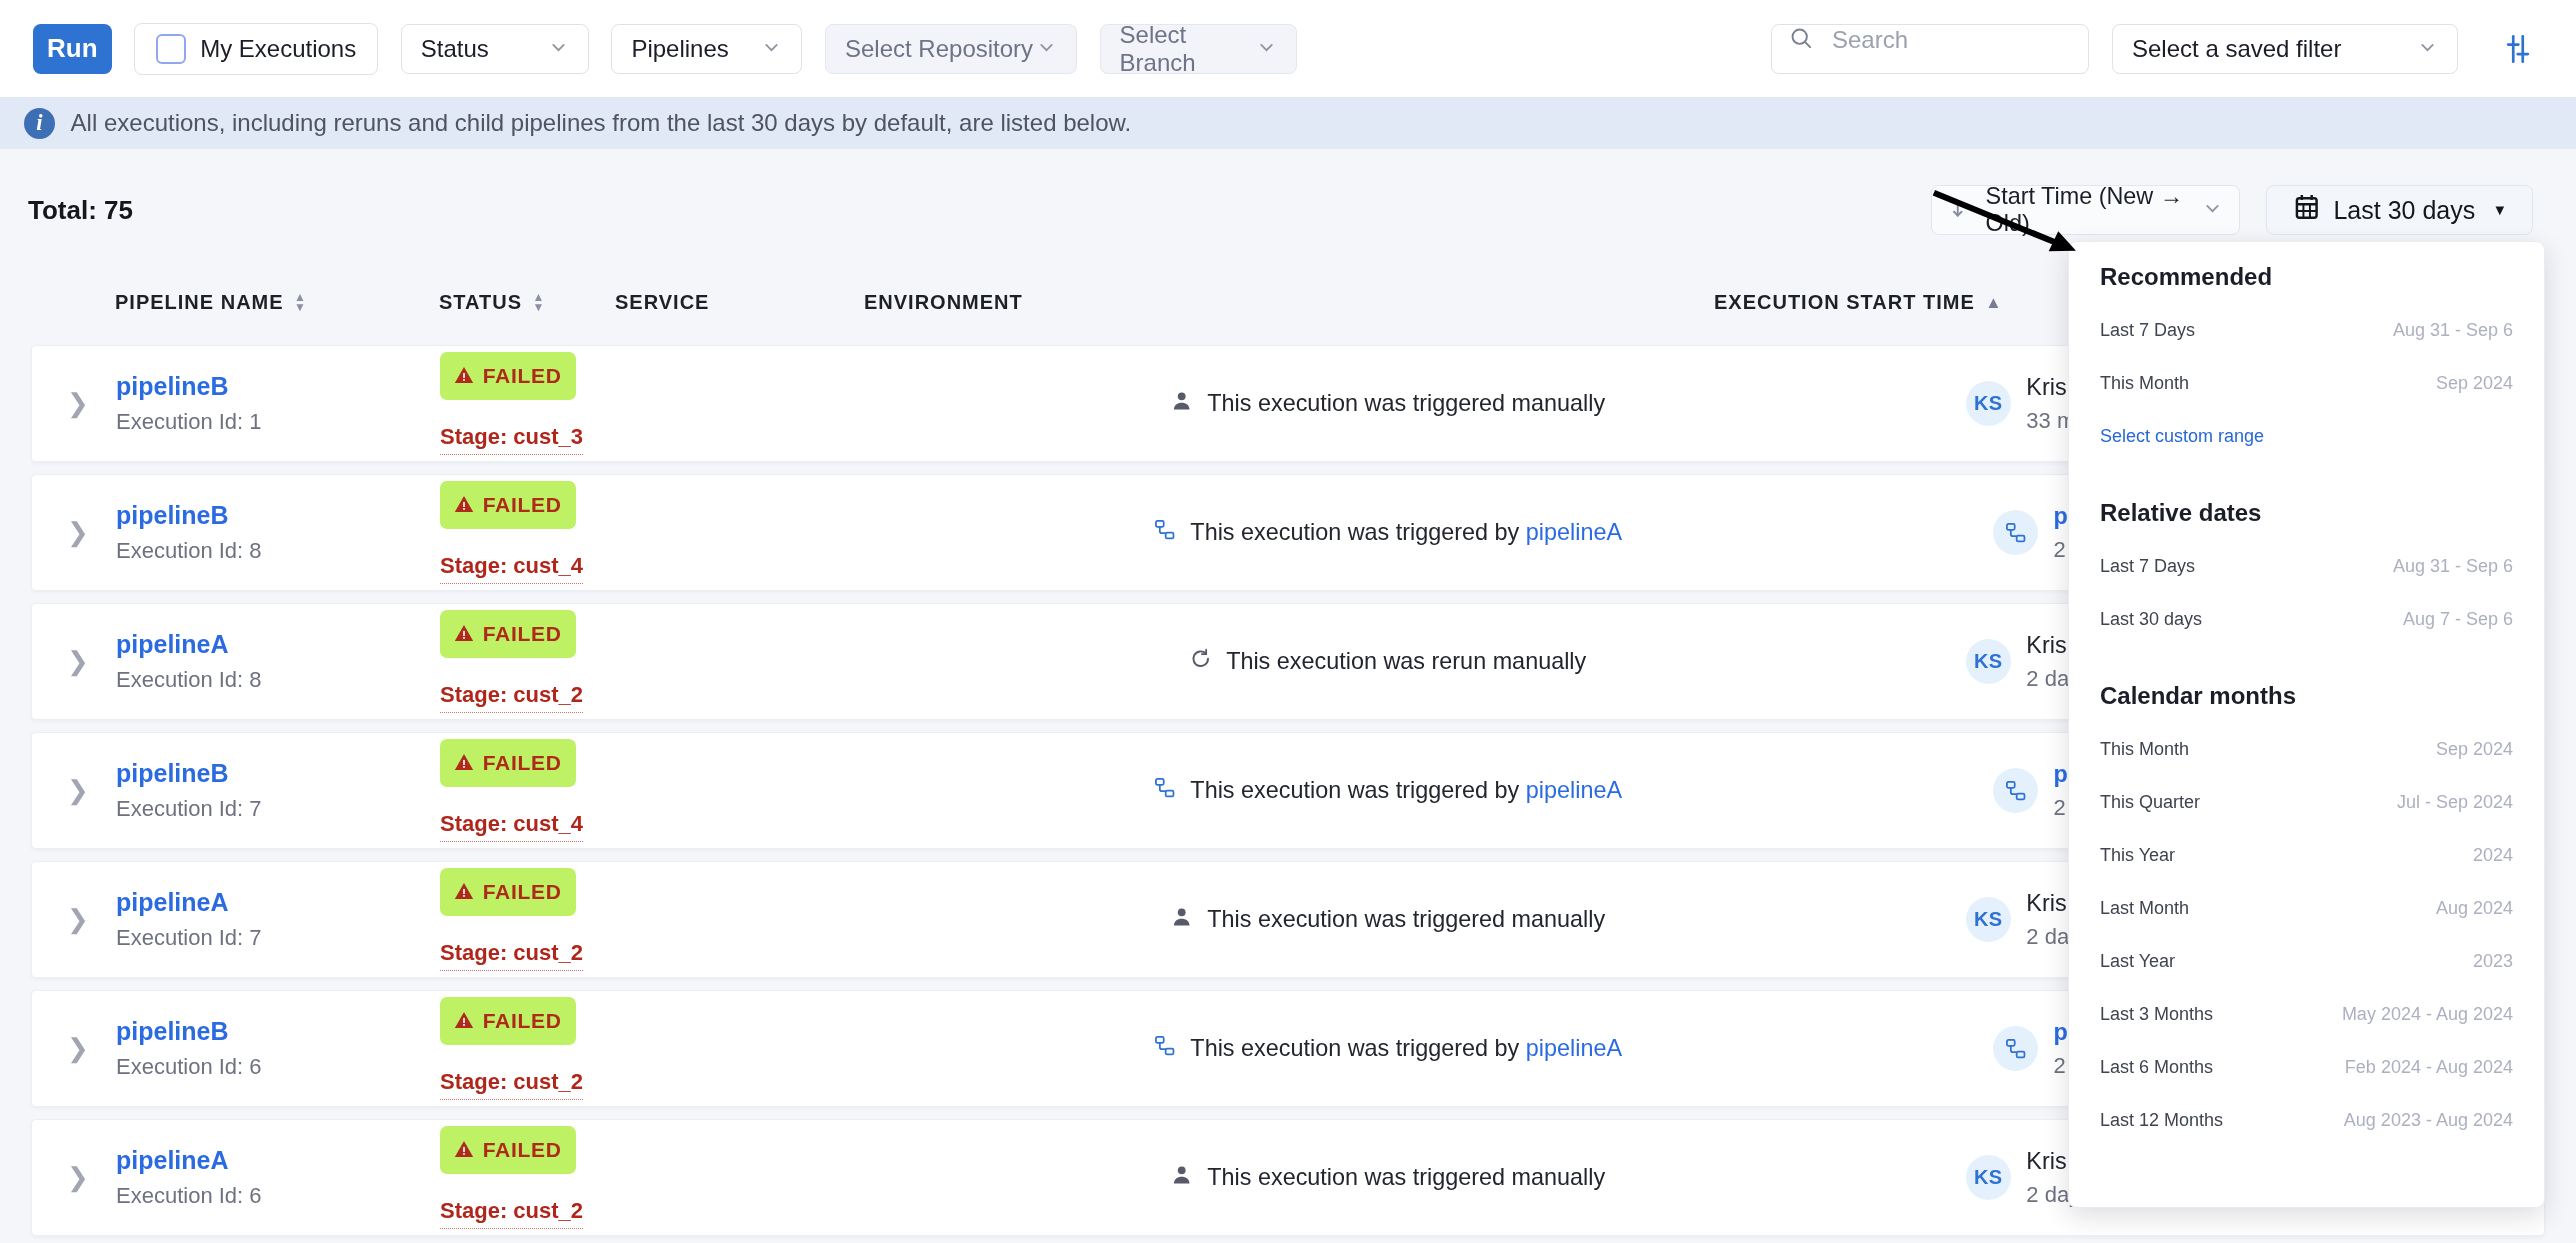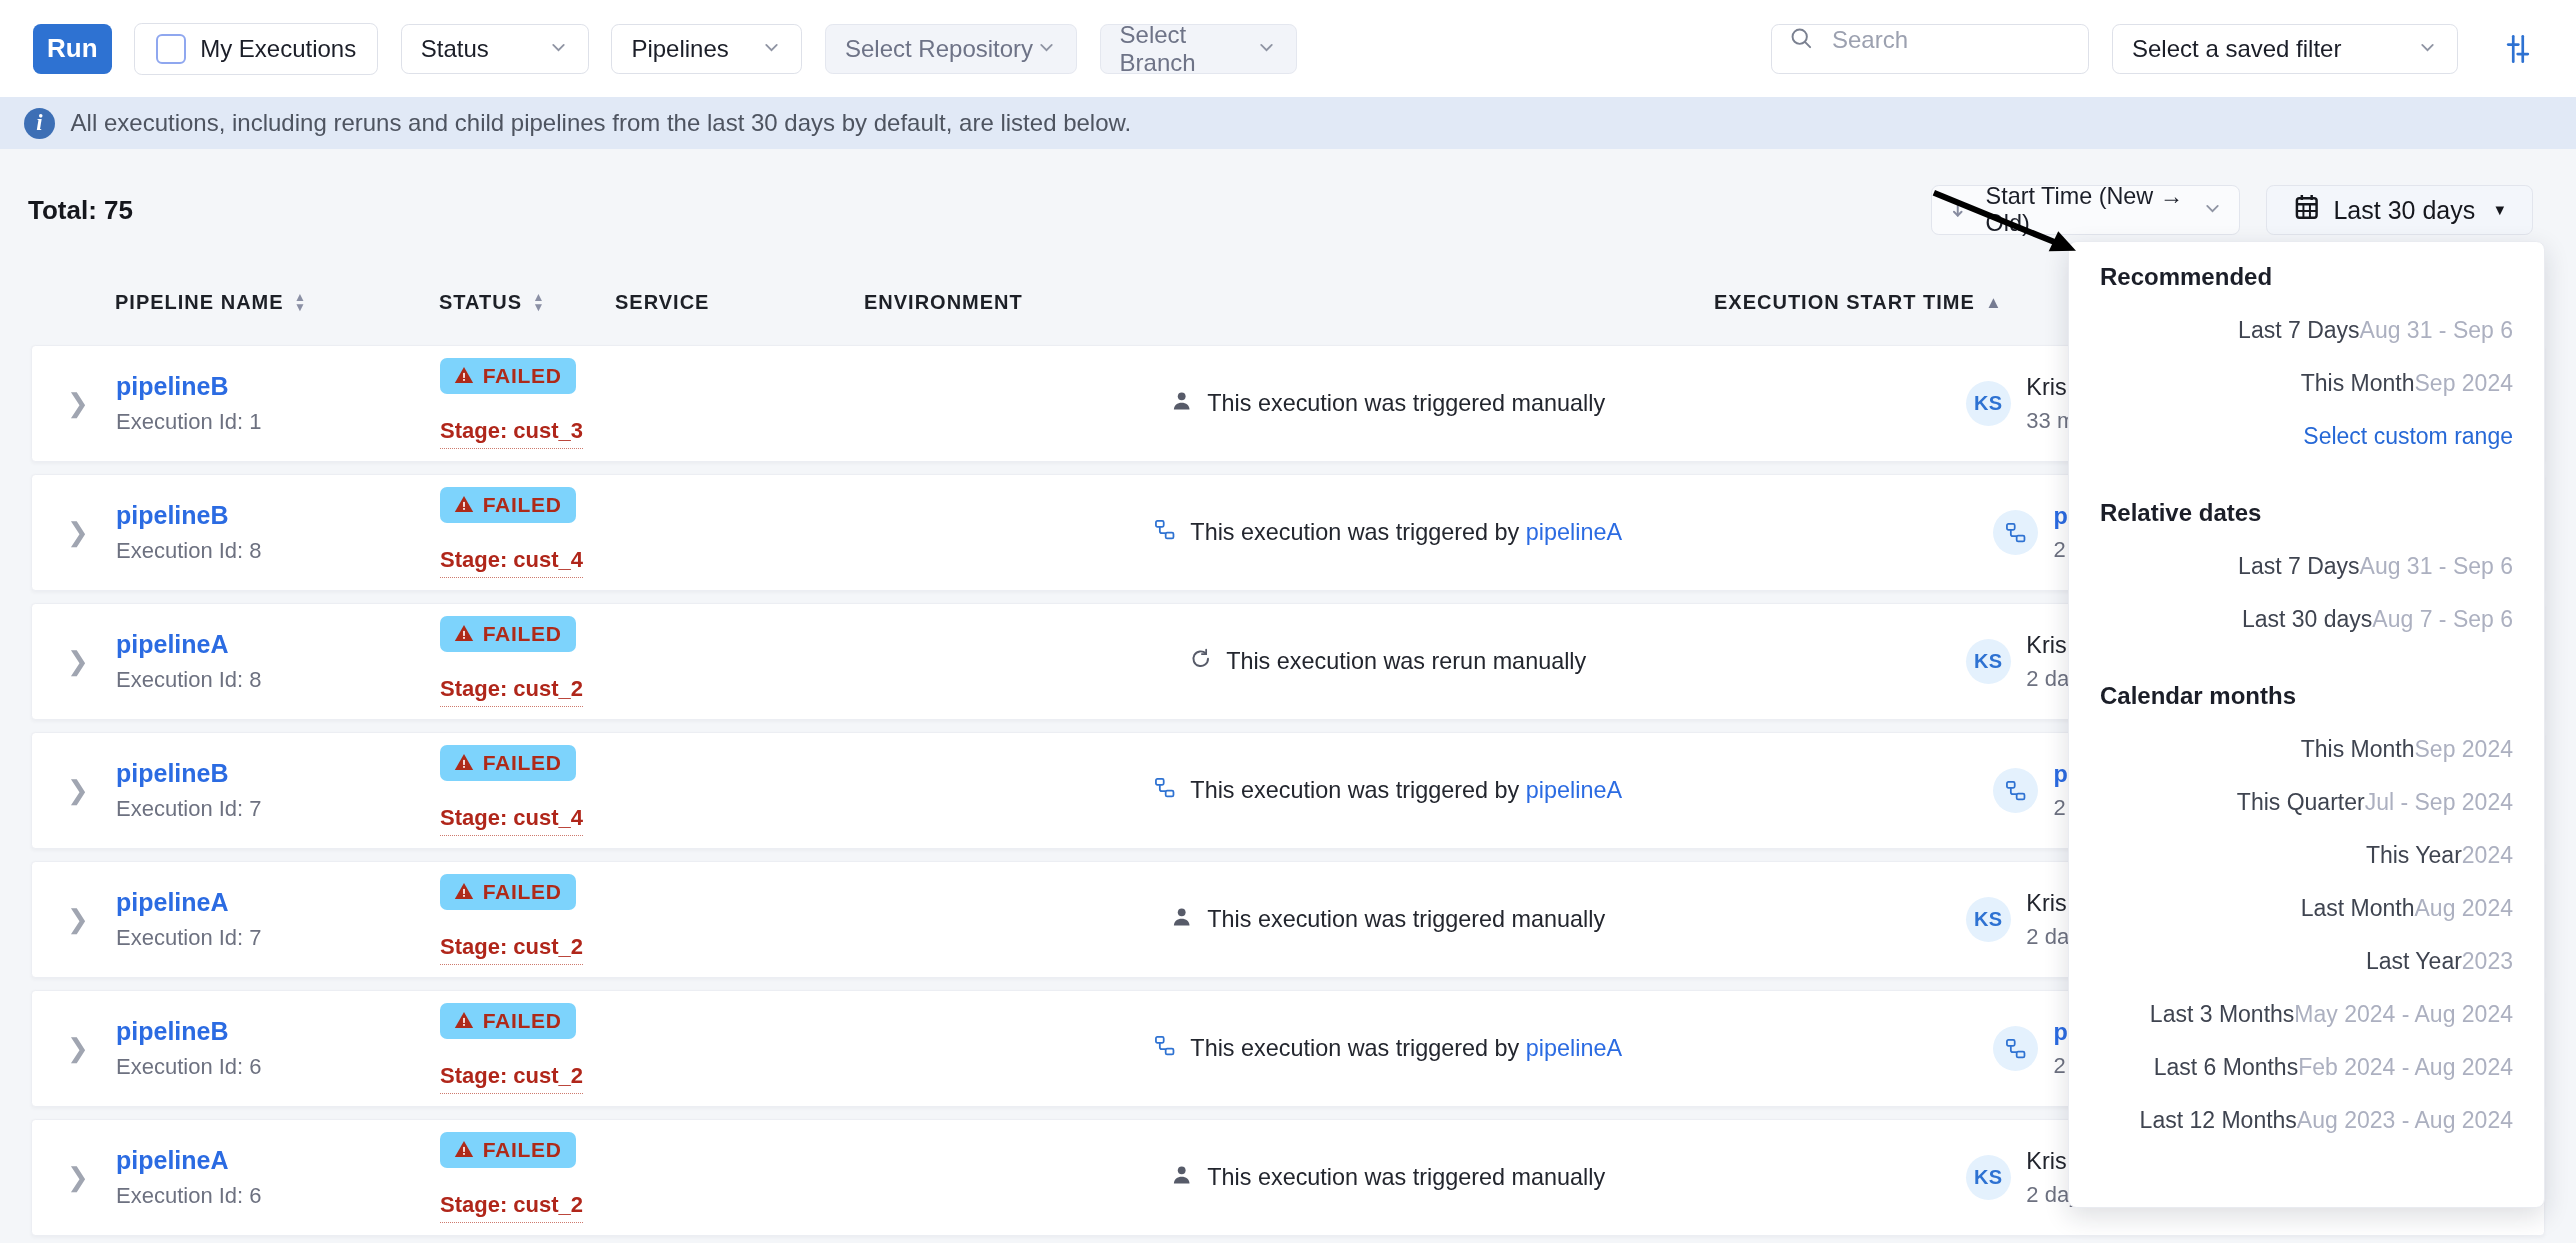--- a/index.html
+++ b/index.html
@@ -44,38 +44,38 @@
   .hcell{font-size:20px;font-weight:700;letter-spacing:1px;color:#1D2027;display:flex;align-items:center}
   .sortboth{display:inline-flex;flex-direction:column;margin-left:10.4px;color:#8B90A5;font-size:12px;line-height:9.6px}
   .sortasc{margin-left:10.4px;color:#767C92;font-size:16.5px}
   .rows{margin-top:25px}
   .rowcard{height:117px;margin:0 31px 12px;padding-left:35px;background:#fff;border:0.9px solid #ECEEF3;border-radius:4.3px;box-shadow:0 1.7px 3.5px rgba(40,50,70,.04);box-sizing:border-box}
   .cell{display:flex;flex-direction:column;justify-content:center;min-width:0}
   .cell.expander{align-items:flex-start}
   .chev{color:#A0A5B1;font-size:26px;cursor:pointer}
   .plink{font-size:25px;font-weight:700;color:#2B6BE2;text-decoration:none;width:max-content;cursor:pointer}
   .execid{margin-top:7.8px;font-size:22px;color:#6D7180}
-  .badge{display:inline-flex;align-items:center;gap:8.7px;background:#7dd3fc;border-radius:7px;padding:6px 14px;width:max-content}
+  .badge{display:inline-flex;align-items:center;gap:8.7px;background:#bef264;border-radius:7px;padding:12px 14px;width:max-content}
   .badge .btxt{font-size:21px;font-weight:700;color:#AE2A19;letter-spacing:0.7px}
   .stage{margin-top:24px;font-size:22px;font-weight:700;color:#B0261A;width:max-content;border-bottom:1.7px dotted #CE7A6E;padding-bottom:3.5px;cursor:pointer}
   .cell.trigger{flex-direction:row;align-items:center;gap:14px;font-size:23.4px;color:#23262E}
   .tlink{color:#2B6BE2;text-decoration:none;cursor:pointer}
   .cell.timec{flex-direction:row;align-items:center;gap:15.6px}
   .avatar{width:45px;height:45px;border-radius:50%;background:#E4F1FD;display:flex;align-items:center;justify-content:center;font-size:20px;font-weight:700;color:#2E72D2;letter-spacing:0.4px;flex:0 0 auto}
   .tcol{display:flex;flex-direction:column}
   .line1{font-size:23.4px;color:#22252E;display:flex;align-items:center;white-space:nowrap}
   .line1 .tlink{font-weight:700}
   .sep{padding:0 8.7px;font-size:25px;font-weight:400;color:#22252E}
   .ago{margin-top:6px;font-size:22px;color:#6D7180}
   
   .datemenu{position:absolute;left:2068px;top:241px;width:477px;height:967px;background:#fff;border:0.9px solid #E9EBF0;border-radius:8.7px;
     box-shadow:0 8.7px 26px rgba(20,30,50,.14);z-index:40;padding-top:8.7px;box-sizing:border-box;overflow:hidden}
   .msection + .msection{margin-top:24px}
   .mhead{height:53px;display:flex;align-items:center;padding:0 31px;font-size:24px;font-weight:600;color:#1B1E28}
-  .mitem{height:53px;display:flex;align-items:center;justify-content:flex-end;padding:0 31px;font-size:23px;cursor:pointer}
+  .mitem{height:53px;display:flex;align-items:center;justify-content:space-between;padding:0 31px;font-size:18px;cursor:pointer}
   .mlabel{color:#3F4450}
   .mlabel.link{color:#2668D6}
   .mval{color:#ACB0C0}
   
   .arrow-ann{position:absolute;left:1911px;top:172px;z-index:60;pointer-events:none}
 </style>
 </head>
 <body>
 
 <div class="topbar">

